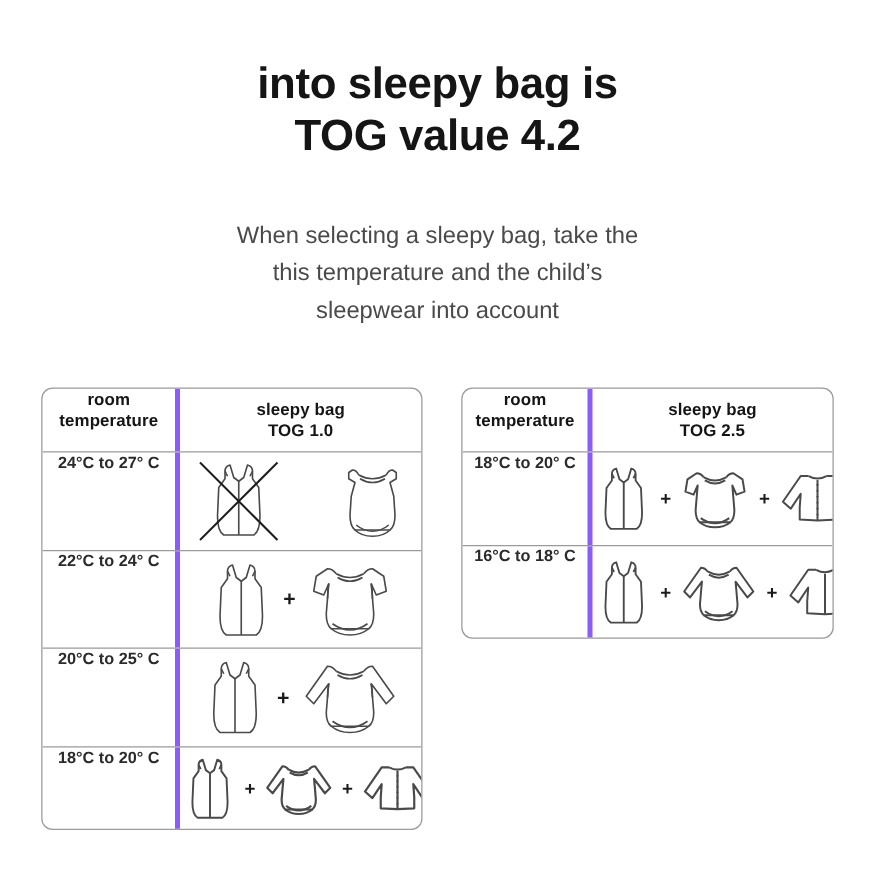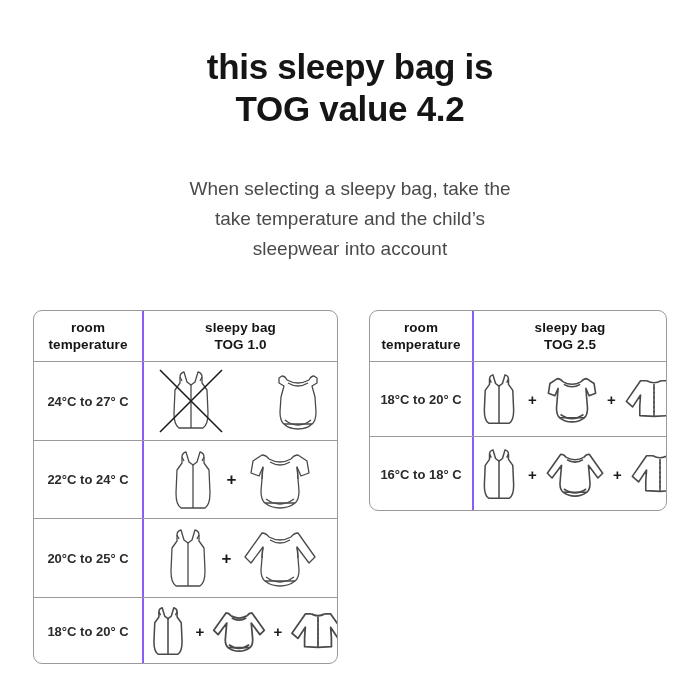--- a/index.html
+++ b/index.html
@@ -67,23 +67,22 @@
 
   .trow {
     display: flex;
     box-sizing: border-box;
     border-bottom: 1px solid #9a9a9a;
   }
   .trow:last-child { border-bottom: none; }
 
   .cell-temp {
     box-sizing: border-box;
-    border-right: 2px solid #8b5cf6;
+    border-right: 4px solid #8b5cf6;
     display: flex;
-    align-items: center;
     justify-content: center;
     flex: 0 0 auto;
   }
   .cell-items {
     box-sizing: border-box;
     display: flex;
     align-items: center;
     justify-content: center;
     flex: 1 1 auto;
   }
@@ -145,27 +144,27 @@
   .garment svg polyline,
   .garment svg circle {
     vector-effect: non-scaling-stroke;
   }
   .cross line { stroke: #1c1c1c; stroke-width: 1.6; }
 </style>
 </head>
 <body>
 
 <div class="headline">
-  <span class="hl-line">this sleepy bag is</span>
+  <span class="hl-line">into sleepy bag is</span>
   <span class="hl-line">TOG value 4.2</span>
 </div>
 
 <div class="subhead">
   <span class="sh-line">When selecting a sleepy bag, take the</span>
-  <span class="sh-line">take temperature and the child’s</span>
+  <span class="sh-line">this temperature and the child’s</span>
   <span class="sh-line">sleepwear into account</span>
 </div>
 
 <div class="table" id="table-left">
 
   <div class="trow hdr">
     <div class="cell-temp">
       <div>
         <span class="hline">room</span>
         <span class="hline">temperature</span>

